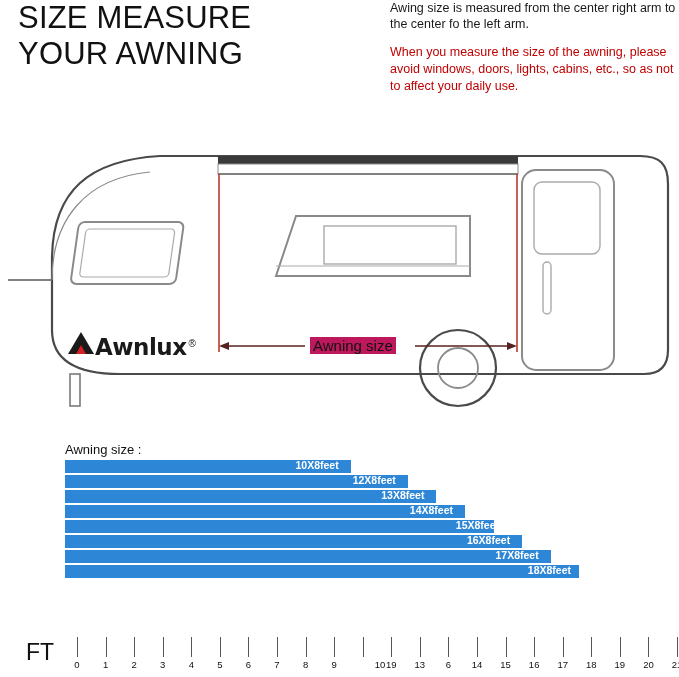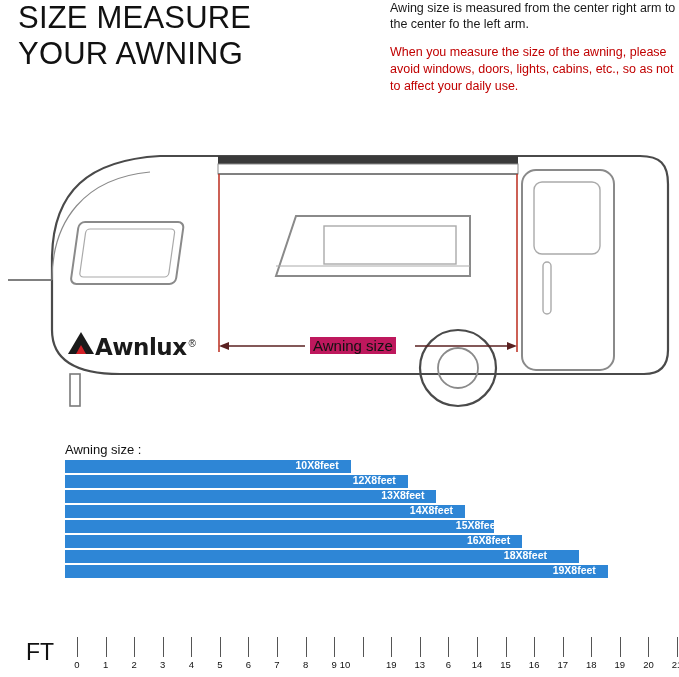--- a/index.html
+++ b/index.html
@@ -282,26 +282,26 @@
       </div>
       <div class="bar-row">
         <div class="bar" style="width: 428.571px; background: rgb(46, 134, 214);"></div>
         <div class="bar-label" style="left: 418px; margin-left: 28px;">15X8feet</div>
       </div>
       <div class="bar-row">
         <div class="bar" style="width: 457.143px; background: rgb(46, 134, 214);"></div>
         <div class="bar-label" style="left: 457.143px;">16X8feet</div>
       </div>
       <div class="bar-row">
+        <div class="bar" style="width: 485.714px; background: rgb(46, 134, 214);"></div>
+        <div class="bar-label" style="left: 485.714px;">17X8feet</div>
+      </div>
+      <div class="bar-row">
         <div class="bar" style="width: 514.286px; background: rgb(46, 134, 214);"></div>
-        <div class="bar-label" style="left: 494px; text-align: center;">18X8feet</div>
-      </div>
-      <div class="bar-row">
-        <div class="bar" style="width: 542.857px; background: rgb(46, 134, 214);"></div>
-        <div class="bar-label" style="left: 542.857px;">19X8feet</div>
+        <div class="bar-label" style="left: 518px; text-align: center;">18X8feet</div>
       </div>
     </div>
 
   <div id="axis">
     <div id="ft-label">FT</div>
     <div id="ticks">
         <div class="tick" style="left: 0px;"></div>
         <div class="tick-label" style="left: 0px;">0</div>
         <div class="tick" style="left: 28.5714px;"></div>
         <div class="tick-label" style="left: 28.5714px;">1</div>
@@ -315,21 +315,21 @@
         <div class="tick-label" style="left: 142.857px;">5</div>
         <div class="tick" style="left: 171.429px;"></div>
         <div class="tick-label" style="left: 171.429px;">6</div>
         <div class="tick" style="left: 200px;"></div>
         <div class="tick-label" style="left: 200px;">7</div>
         <div class="tick" style="left: 228.571px;"></div>
         <div class="tick-label" style="left: 228.571px;">8</div>
         <div class="tick" style="left: 257.143px;"></div>
         <div class="tick-label" style="left: 257.143px;">9</div>
         <div class="tick" style="left: 285.714px;"></div>
-        <div class="tick-label" style="left: 268px;">10</div>
+        <div class="tick-label" style="left: 303px;">10</div>
         <div class="tick" style="left: 314.286px;"></div>
         <div class="tick-label" style="left: 314.286px;">19</div>
         <div class="tick" style="left: 342.857px;"></div>
         <div class="tick-label" style="left: 342.857px;">13</div>
         <div class="tick" style="left: 371.429px;"></div>
         <div class="tick-label" style="left: 371.429px;">6</div>
         <div class="tick" style="left: 400px;"></div>
         <div class="tick-label" style="left: 400px;">14</div>
         <div class="tick" style="left: 428.571px;"></div>
         <div class="tick-label" style="left: 428.571px;">15</div>

